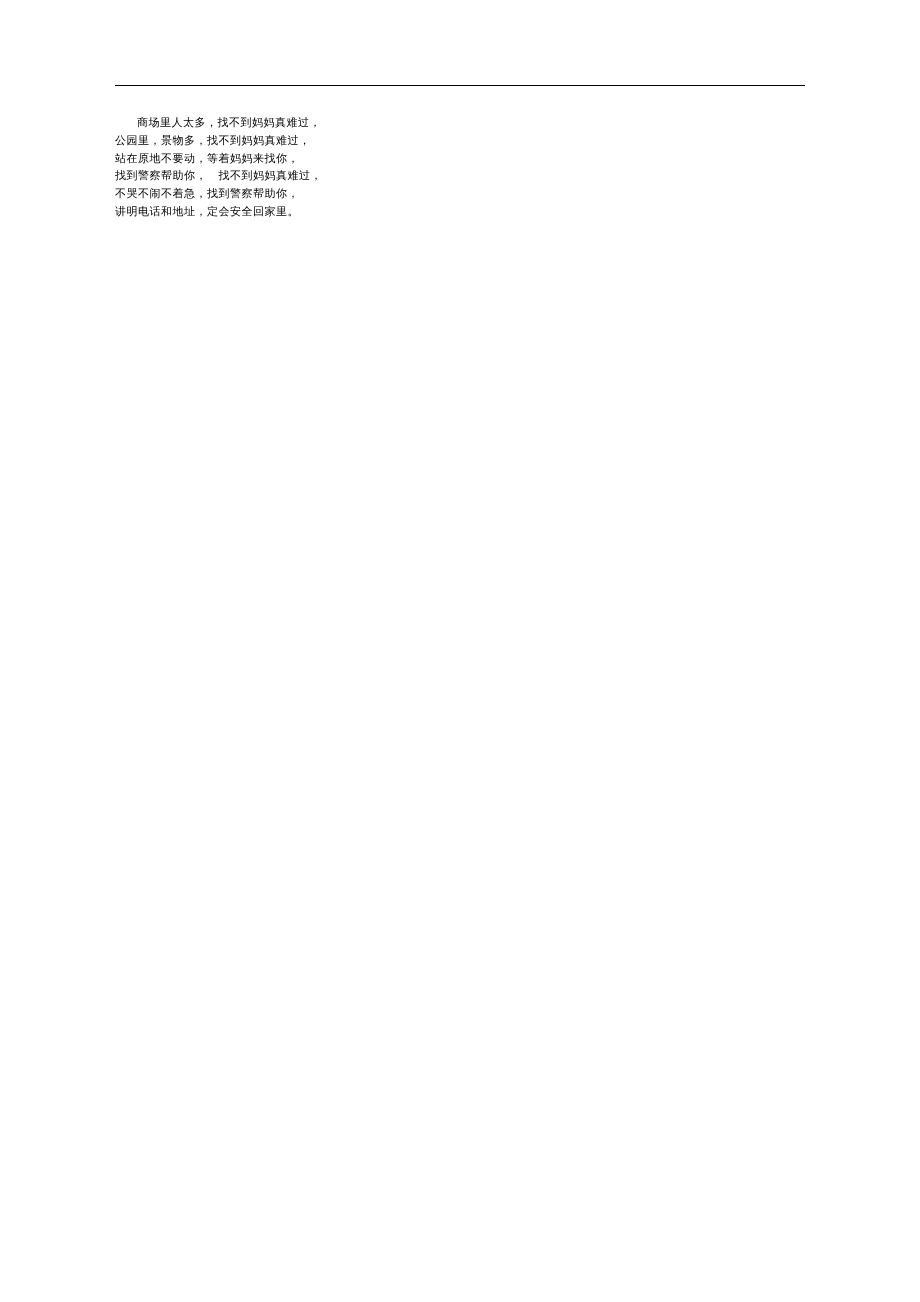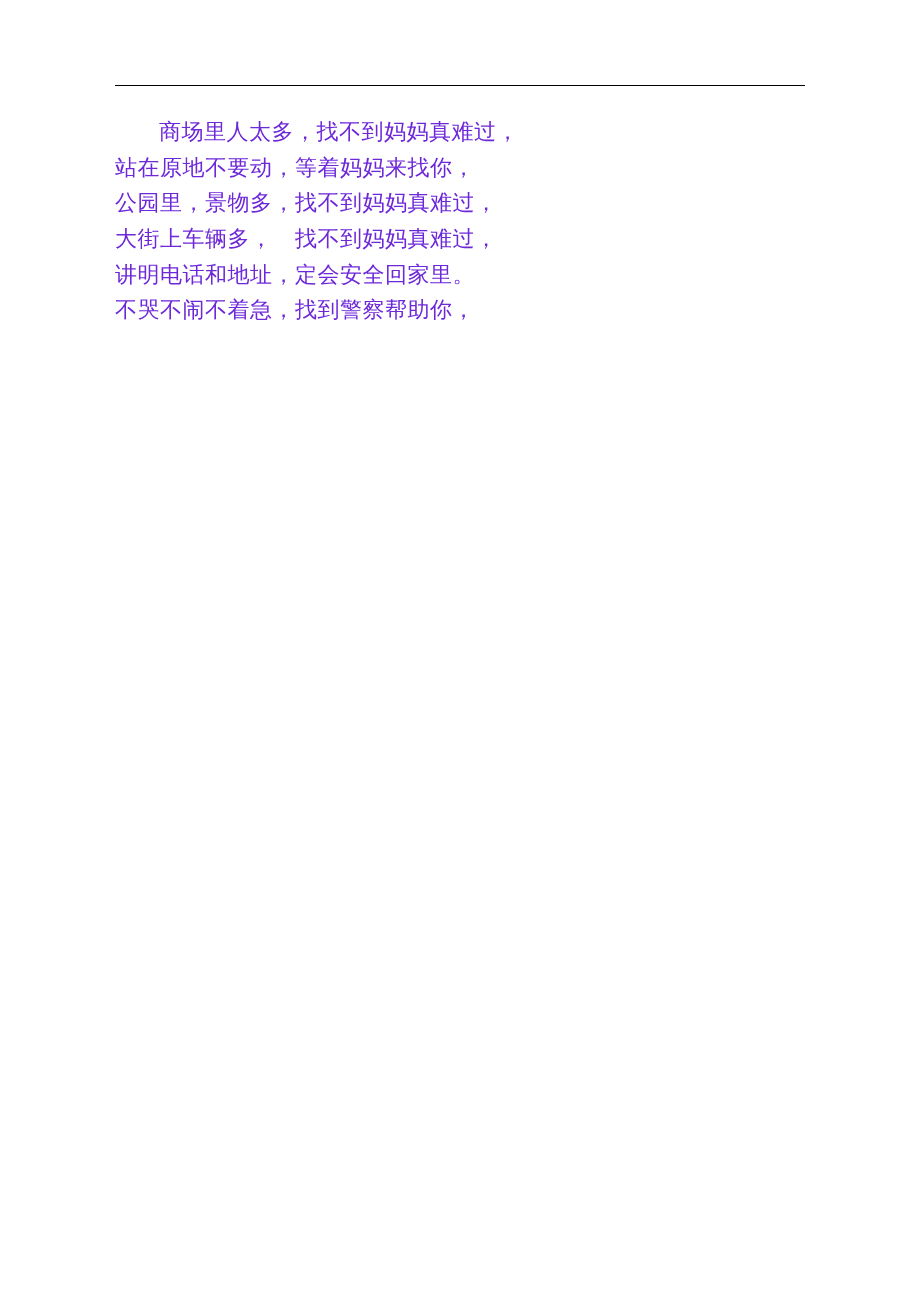--- a/index.html
+++ b/index.html
@@ -15,38 +15,38 @@
       position: relative;
     }
     .page {
       padding: 85px 115px 0 115px;
     }
     .divider {
       border-top: 1px solid #000000;
       margin-bottom: 28px;
     }
     .content {
-      font-size: 22px;
+      font-size: 11px;
       line-height: 1.62;
-      color: #6d28d9;
+      color: #000000;
       letter-spacing: 0.5px;
     }
     .line {
       white-space: nowrap;
     }
     .line.indent {
       text-indent: 2em;
     }
   </style>
 </head>
 <body>
 
 <div class="page">
   <div class="divider"></div>
   <div class="content">
     <div class="line indent">商场里人太多，找不到妈妈真难过，</div>
+    <div class="line">公园里，景物多，找不到妈妈真难过，</div>
     <div class="line">站在原地不要动，等着妈妈来找你，</div>
-    <div class="line">公园里，景物多，找不到妈妈真难过，</div>
-    <div class="line">大街上车辆多，　找不到妈妈真难过，</div>
+    <div class="line">找到警察帮助你，　找不到妈妈真难过，</div>
+    <div class="line">不哭不闹不着急，找到警察帮助你，</div>
     <div class="line">讲明电话和地址，定会安全回家里。</div>
-    <div class="line">不哭不闹不着急，找到警察帮助你，</div>
   </div>
 </div>
 
 </body></html>

